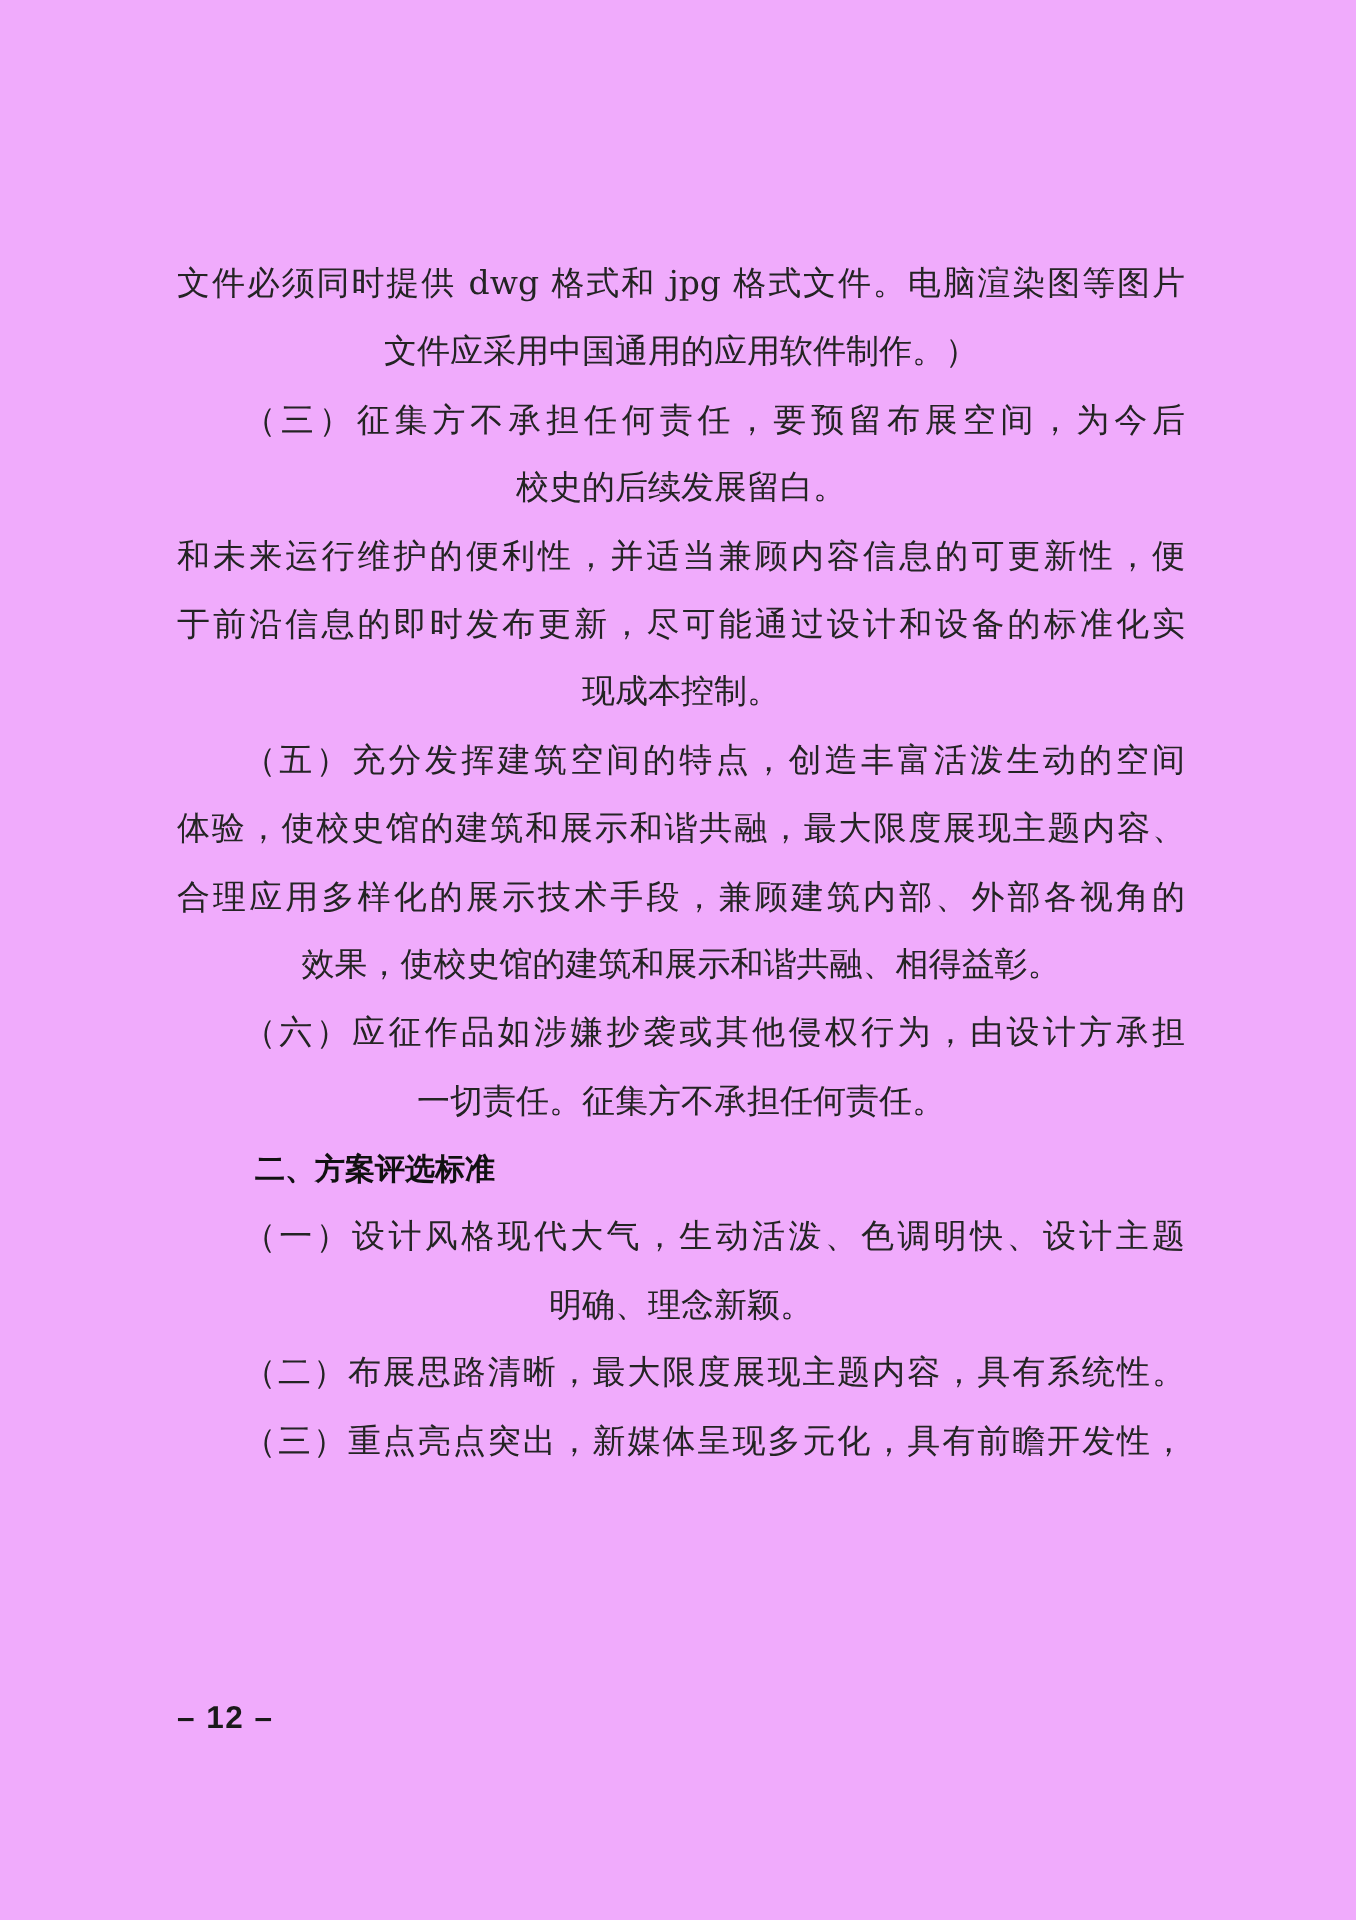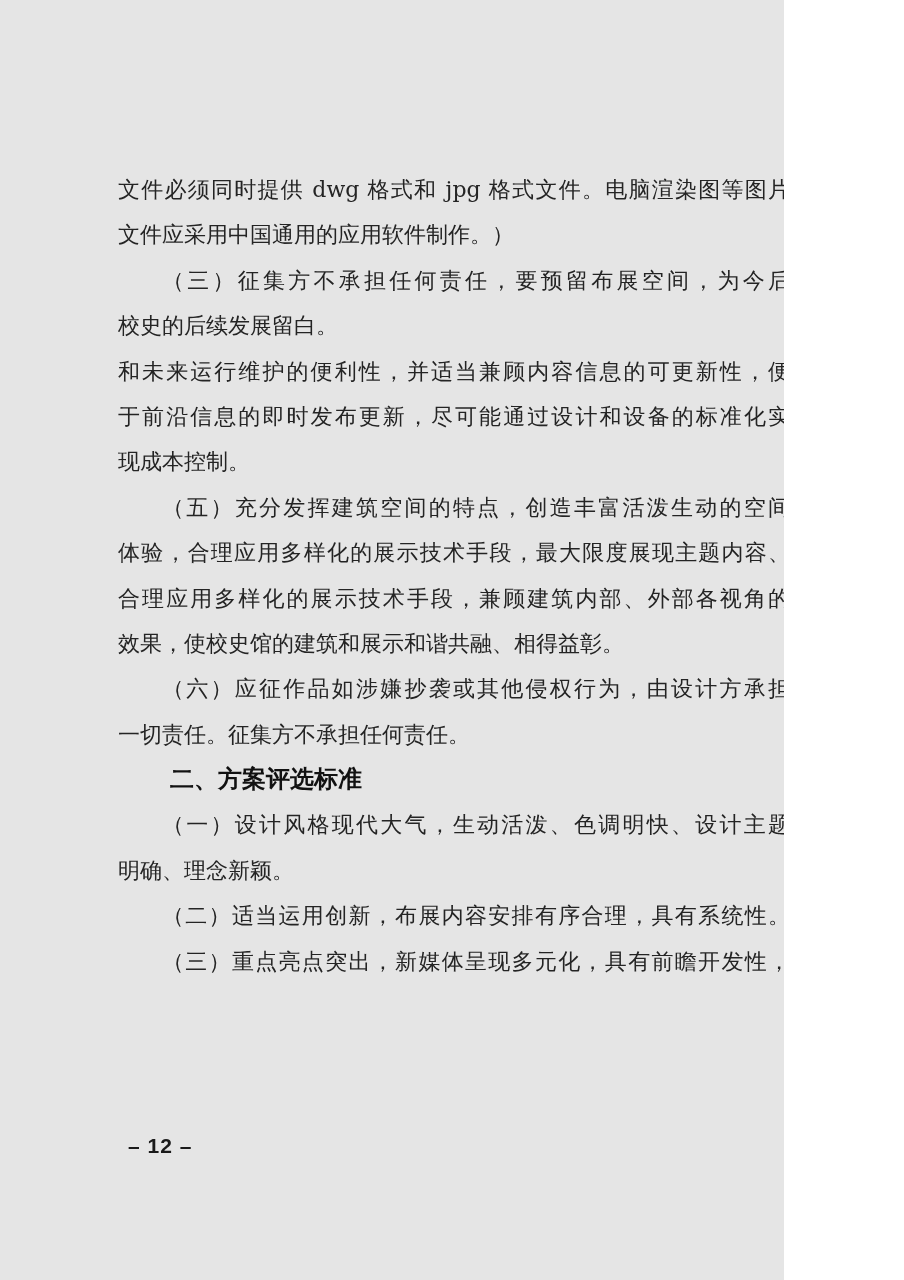--- a/index.html
+++ b/index.html
@@ -2,61 +2,61 @@
 <html><head>
 <meta charset="utf-8">
 <style>
   html, body {
     margin: 0;
     padding: 0;
     background: #ffffff;
   }
   .page {
     position: relative;
-    width: 784px;
+    width: 904px;
     height: 1280px;
-    background: #e5e5e5;
+    background: #f0abfc;
     overflow: hidden;
     font-family: "DejaVu Serif", "Liberation Serif", serif;
     color: #242424;
     text-decoration: underline;
   }
   .text-block {
     position: absolute;
     left: 118px;
     top: 167px;
     width: 672px;
   }
   .line {
     font-size: 22px;
     line-height: 45.4px;
     height: 45.4px;
     overflow: hidden;
-    text-align: left;
+    text-align: center;
     font-weight: 400;
   }
   .line.justify {
     text-align: justify;
     text-align-last: justify;
   }
   .line.indent {
     text-indent: 44px;
   }
   .line.heading {
     font-family: "DejaVu Sans", "Liberation Sans", sans-serif;
     font-weight: 700;
-    font-size: 24px;
+    font-size: 20px;
     color: #111111;
     text-indent: 52px;
     text-align: left;
     text-align-last: left;
   }
   .page-number {
     position: absolute;
-    left: 128px;
+    left: 118px;
     top: 1132px;
     font-family: "Liberation Sans", "DejaVu Sans", sans-serif;
     font-weight: 700;
     font-size: 21px;
     line-height: 28px;
     color: #1a1a1a;
     letter-spacing: 1px;
   }
 </style>
 </head>
@@ -65,25 +65,25 @@
 <div class="page">
   <div class="text-block">
       <div class="line justify">文件必须同时提供 dwg 格式和 jpg 格式文件。电脑渲染图等图片</div>
       <div class="line">文件应采用中国通用的应用软件制作。）</div>
       <div class="line justify indent">（三）征集方不承担任何责任，要预留布展空间，为今后</div>
       <div class="line">校史的后续发展留白。</div>
       <div class="line justify">和未来运行维护的便利性，并适当兼顾内容信息的可更新性，便</div>
       <div class="line justify">于前沿信息的即时发布更新，尽可能通过设计和设备的标准化实</div>
       <div class="line">现成本控制。</div>
       <div class="line justify indent">（五）充分发挥建筑空间的特点，创造丰富活泼生动的空间</div>
-      <div class="line justify">体验，合理应用多样化的展示技术手段，最大限度展现主题内容、</div>
+      <div class="line justify">体验，使校史馆的建筑和展示和谐共融，最大限度展现主题内容、</div>
       <div class="line justify">合理应用多样化的展示技术手段，兼顾建筑内部、外部各视角的</div>
       <div class="line">效果，使校史馆的建筑和展示和谐共融、相得益彰。</div>
       <div class="line justify indent">（六）应征作品如涉嫌抄袭或其他侵权行为，由设计方承担</div>
       <div class="line">一切责任。征集方不承担任何责任。</div>
       <div class="line indent heading">二、方案评选标准</div>
       <div class="line justify indent">（一）设计风格现代大气，生动活泼、色调明快、设计主题</div>
       <div class="line">明确、理念新颖。</div>
-      <div class="line justify indent">（二）适当运用创新，布展内容安排有序合理，具有系统性。</div>
+      <div class="line justify indent">（二）布展思路清晰，最大限度展现主题内容，具有系统性。</div>
       <div class="line justify indent">（三）重点亮点突出，新媒体呈现多元化，具有前瞻开发性，</div>
     </div>
   <div class="page-number">– 12 –</div>
 </div>
 
 </body></html>

